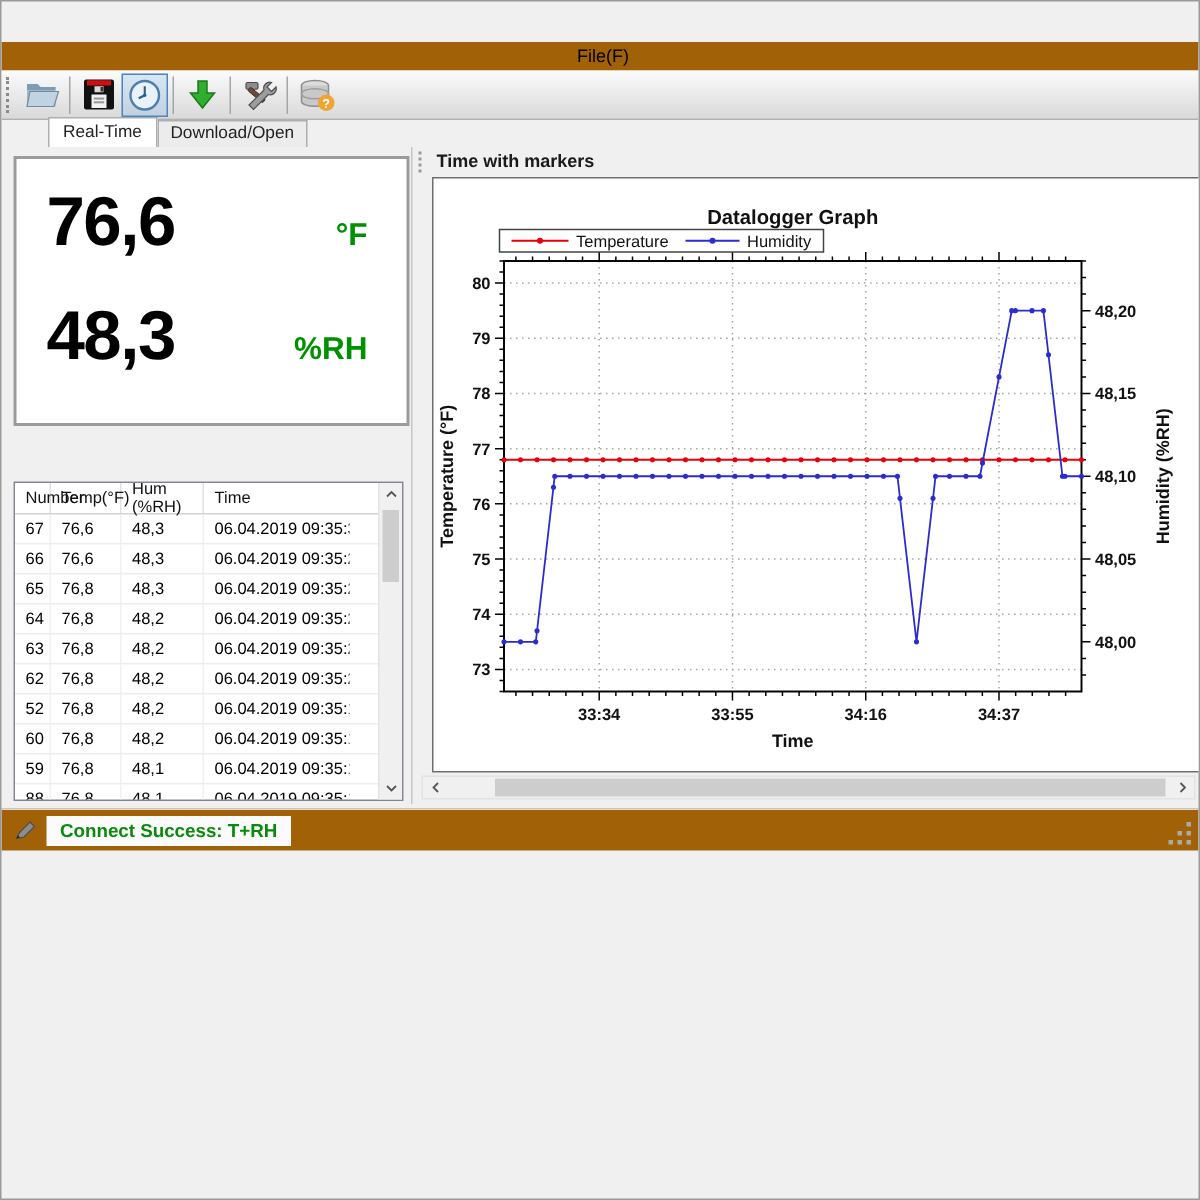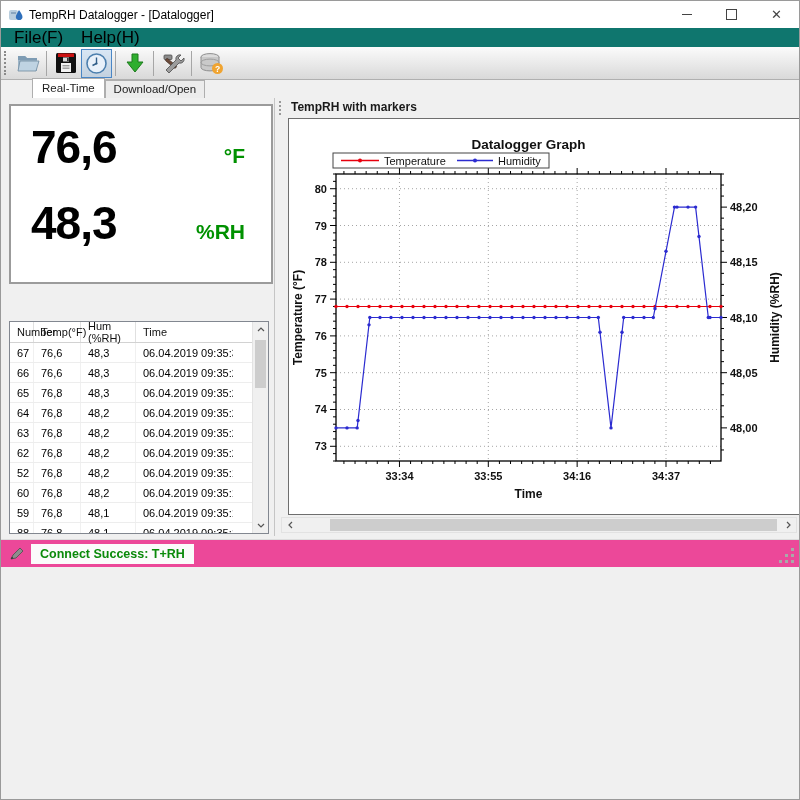--- a/index.html
+++ b/index.html
@@ -11,21 +11,21 @@
   
   .titlebar{position:absolute;left:0;top:0;right:0;height:27px;background:#fff;display:flex;align-items:center;}
   .app-icon{width:16px;height:16px;margin:0 5px 0 7px;flex:0 0 auto;}
   .title-text{font-size:12px;}
   .win-btns{margin-left:auto;display:flex;height:100%;}
   .win-btn{width:45px;height:100%;display:flex;align-items:center;justify-content:center;}
   .glyph-min{width:10px;height:1px;background:#444;}
   .glyph-max{width:9px;height:9px;border:1px solid #444;}
   .glyph-close{font-size:13px;color:#444;line-height:1;}
   
-  .menubar{position:absolute;left:0;top:27px;right:0;height:19px;background:#0f766e;display:flex;align-items:center;font-size:17px;padding-left:4px;}
+  .menubar{position:absolute;left:0;top:27px;right:0;height:19px;background:#a16207;display:flex;align-items:center;font-size:12px;padding-left:4px;flex-direction:column;}
   .menu-item{padding:2px 9px;}
   
   .toolbar{position:absolute;left:0;top:46px;right:0;height:32px;background:linear-gradient(#fbfbfb,#d9d9d9);border-bottom:1px solid #b0b0b0;display:flex;align-items:center;padding-left:1px;}
   .tb-grip{width:3px;height:24px;border-left:2px dotted #8a8a8a;margin:0 3px 0 2px;}
   .tb-btn{width:31px;height:29px;display:flex;align-items:center;justify-content:center;border:1px solid transparent;box-sizing:border-box;}
   .tb-btn.selected{border:1px solid #4a86c5;background:rgba(125,180,235,.25);}
   .tb-sep{width:1px;height:25px;background:#a6a6a6;margin:0 3px;}
   
   .tabstrip{position:absolute;left:0;top:79px;right:0;height:18px;display:flex;align-items:flex-end;padding-left:2px;}
   .tab{font-size:11.5px;padding:2px 8px 3px;border:1px solid #aeaeae;border-bottom:none;background:#ececec;color:#222;margin-right:0;}
@@ -52,49 +52,30 @@
   .hscroll{position:absolute;left:280px;top:516px;width:516px;height:16px;background:#f0f0f0;border:1px solid #e2e2e2;box-sizing:border-box;}
   .h-arrow{position:absolute;top:0;width:16px;height:14px;display:flex;align-items:center;justify-content:center;}
   .h-left{left:0;} .h-right{right:0;}
   .h-thumb{position:absolute;top:1px;height:12px;background:#cdcdcd;left:48px;width:447px;}
   
   .panel-divider{position:absolute;left:273px;top:97px;width:1px;height:438px;background:#c5c5c5;}
   .graph-grip{position:absolute;left:278px;top:100px;width:3px;height:14px;border-left:2px dotted #9a9a9a;}
   .graph-header{position:absolute;left:290px;top:99px;font-size:12px;font-weight:bold;color:#1a1a1a;}
   .graph-box{position:absolute;left:287px;top:117px;width:571px;height:397px;background:#fff;border:1px solid #6e6e6e;box-sizing:border-box;}
   
-  .statusbar{position:absolute;left:0;top:538px;right:0;height:27px;background:#ec4899;border-top:1px solid #dcdcdc;display:flex;align-items:center;}
+  .statusbar{position:absolute;left:0;top:538px;right:0;height:27px;background:#a16207;border-top:1px solid #dcdcdc;display:flex;align-items:center;}
   .status-icon{margin:0 6px 0 8px;}
   .status-msg{background:#fbfbfb;padding:3px 9px;font-size:12.5px;font-weight:bold;color:#0a8a0a;}
   .size-grip{position:absolute;right:3px;top:546px;}
 </style>
 </head>
 <body>
 
 <div class="window">
 
-  <div class="titlebar">
-    <svg class="app-icon" viewBox="0 0 16 16">
-      <rect x="1" y="3" width="9" height="10" rx="2" fill="#b9cede"></rect>
-      <path d="M11 3 C13 6 14.5 8 14.5 10.2 A3.4 3.4 0 0 1 7.8 10.2 C7.8 8 9.5 6 11 3 Z" fill="#2e6fbb"></path>
-      <rect x="3" y="5" width="5" height="2" fill="#8aa6bf"></rect>
-    </svg>
-    <span class="title-text">TempRH Datalogger - [Datalogger]</span>
-    <div class="win-btns">
-      <div class="win-btn">
-          <span class="glyph-min"></span>
-        </div>
-      <div class="win-btn">
-          <span class="glyph-max"></span>
-        </div>
-      <div class="win-btn">
-          <span class="glyph-close">✕</span>
-        </div>
-    </div>
-  </div>
 
   <div class="menubar">
     <span class="menu-item">File(F)</span>
     <span class="menu-item">Help(H)</span>
   </div>
 
   <div class="toolbar">
     <div class="tb-grip"></div>
 
     <div class="tb-btn">
@@ -253,21 +234,21 @@
         <svg width="8" height="5" viewBox="0 0 8 5">
             <path d="M1 1 L4 4 L7 1" fill="none" stroke="#555" stroke-width="1.2"></path>
           </svg>
       </div>
     </div>
   </div>
 
   <div class="panel-divider"></div>
   <div class="graph-grip"></div>
 
-  <div class="graph-header">TempRH with markers</div>
+  <div class="graph-header">Time with markers</div>
   <div class="graph-box">
     <svg id="chart-svg" width="506" height="395" viewBox="0 0 506 395">
         <text x="239.5" y="30" text-anchor="middle" font-size="13.5" font-weight="bold" fill="#111" font-family="'Liberation Sans','DejaVu Sans',sans-serif">Datalogger Graph</text>
         <line x1="47" x2="432" y1="327.2820512820511" y2="327.2820512820511" stroke="#a5a5a5" stroke-width="1" stroke-dasharray="1 3"></line>
         <line x1="47" x2="432" y1="290.48717948717933" y2="290.48717948717933" stroke="#a5a5a5" stroke-width="1" stroke-dasharray="1 3"></line>
         <line x1="47" x2="432" y1="253.69230769230762" y2="253.69230769230762" stroke="#a5a5a5" stroke-width="1" stroke-dasharray="1 3"></line>
         <line x1="47" x2="432" y1="216.89743589743586" y2="216.89743589743586" stroke="#a5a5a5" stroke-width="1" stroke-dasharray="1 3"></line>
         <line x1="47" x2="432" y1="180.10256410256414" y2="180.10256410256414" stroke="#a5a5a5" stroke-width="1" stroke-dasharray="1 3"></line>
         <line x1="47" x2="432" y1="143.3076923076924" y2="143.3076923076924" stroke="#a5a5a5" stroke-width="1" stroke-dasharray="1 3"></line>
         <line x1="47" x2="432" y1="106.51282051282067" y2="106.51282051282067" stroke="#a5a5a5" stroke-width="1" stroke-dasharray="1 3"></line>

